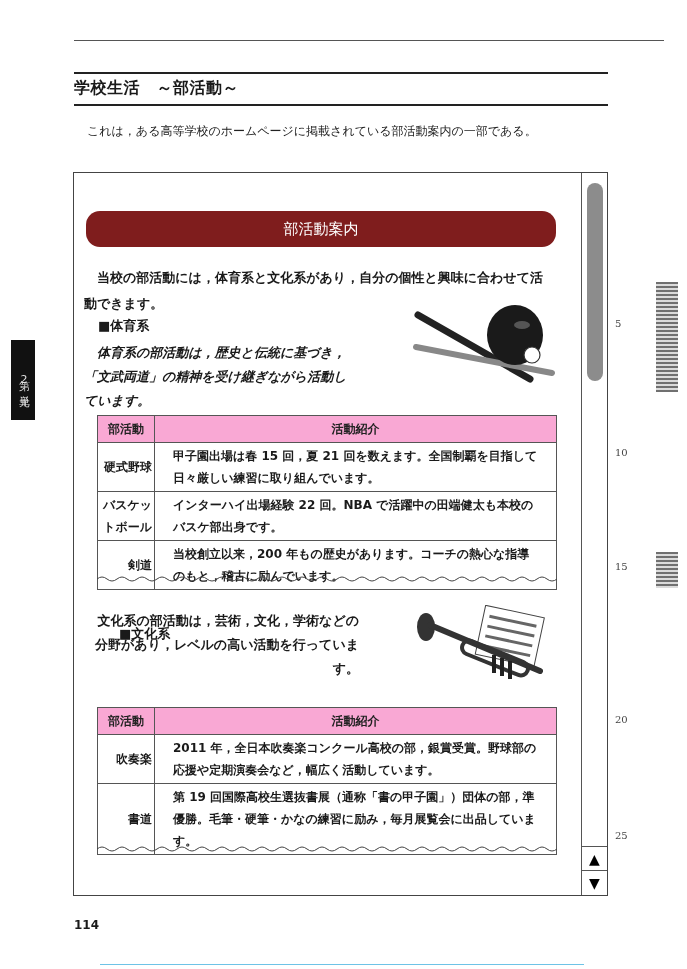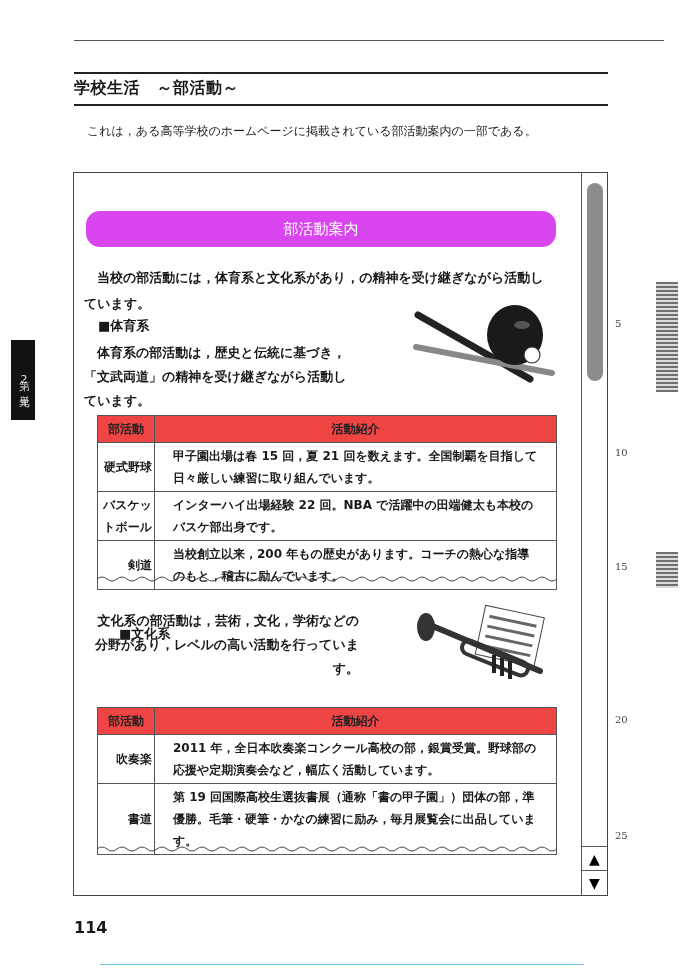--- a/index.html
+++ b/index.html
@@ -19,58 +19,58 @@
     font-size:11px; writing-mode:vertical-rl; text-orientation:upright; display:flex; align-items:center; justify-content:center; letter-spacing:1px; }
 
   .browser { position:absolute; left:73px; top:172px; width:533px; height:722px; border:1px solid #444; background:#fff; }
   .scroll-track { position:absolute; right:0; top:0; width:25px; height:100%; border-left:1px solid #555; background:#fff; }
   .scroll-thumb { position:absolute; left:5px; top:10px; width:16px; height:198px; border-radius:8px; background:#8c8c8c; }
   .scroll-btn { position:absolute; left:0; width:25px; height:24px; border-top:1px solid #555; display:flex; align-items:center; justify-content:center; font-size:14px; color:#000; background:#fff; }
   .scroll-up { top:673px; }
   .scroll-down { top:697px; }
 
   .content { position:absolute; left:0; top:0; width:507px; height:100%; }
-  .banner { position:absolute; left:12px; top:38px; width:470px; height:36px; background:#d946ef; border-radius:14px; color:#fff;
+  .banner { position:absolute; left:12px; top:38px; width:470px; height:36px; background:#7f1d1d; border-radius:14px; color:#fff;
     font-size:15px; display:flex; align-items:center; justify-content:center; }
   .lead { position:absolute; left:10px; top:92px; width:470px; font-size:13px; font-weight:bold; line-height:26px; text-indent:13px; }
   .sec-head { position:absolute; left:24px; font-size:13px; font-weight:bold; }
   .sec-body { position:absolute; left:10px; width:275px; font-size:13px; font-weight:bold; line-height:24px; text-indent:13px; }
 
   .illus-sports { position:absolute; left:336px; top:122px; width:150px; height:90px; }
   .illus-music { position:absolute; left:336px; top:432px; width:150px; height:88px; }
 
   table.clubs { position:absolute; left:23px; width:460px; border-collapse:collapse; font-size:12px; font-weight:bold; }
-  table.clubs th { background:#ef4444; border:1px solid #555; height:24px; font-weight:bold; color:#222;margin-left:9px; }
+  table.clubs th { background:#f9a8d4; border:1px solid #555; height:24px; font-weight:bold; color:#222;margin-left:9px; }
   table.clubs td { border:1px solid #555; padding:2px 18px; line-height:22px; vertical-align:middle; }
   table.clubs td.name { width:52px; text-align:right; padding:2px 2px; }
   .wave { position:absolute; left:23px; width:460px; height:8px; }
 
   .line-no { position:absolute; left:615px; font-family:"DejaVu Serif", serif; font-size:10px; color:#444; }
-  .page-no { position:absolute; left:74px; top:918px; font-size:16px; font-weight:bold; }
+  .page-no { position:absolute; left:74px; top:918px; font-size:12px; font-weight:bold; }
   .bottom-line { position:absolute; left:100px; top:964px; width:484px; height:1px; background:#6ec3e6; }
   .edge-marks { position:absolute; left:656px; width:22px; background:repeating-linear-gradient(#333 0 2px,#ccc 2px 4px); opacity:0.7; }
 </style>
 </head>
 <body>
 
 <div class="top-rule"></div>
 <div class="title-rule-top"></div>
 <div class="page-title">学校生活　～部活動～</div>
 <div class="title-rule-bot"></div>
 <div class="intro">これは，ある高等学校のホームページに掲載されている部活動案内の一部である。</div>
 
 <div class="unit-tab">第2単元</div>
 
 <div class="browser">
   <div class="content">
     <div class="banner">部活動案内</div>
-    <div class="lead">当校の部活動には，体育系と文化系があり，の精神を受け継ぎながら活動しています。</div>
+    <div class="lead">当校の部活動には，体育系と文化系があり，自分の個性と興味に合わせて活動できます。</div>
 
     <div class="sec-head" style="top:144px;text-align:center;">■体育系</div>
-    <div class="sec-body" style="top:168px;">体育系の部活動は，歴史と伝統に基づき，「文武両道」の精神を受け継ぎながら活動しています。</div>
+    <div class="sec-body" style="top:168px;font-style:italic;">体育系の部活動は，歴史と伝統に基づき，「文武両道」の精神を受け継ぎながら活動しています。</div>
 
     <svg class="illus-sports" viewBox="0 0 150 90">
       <line x1="8" y1="20" x2="120" y2="84" stroke="#222" stroke-width="7" stroke-linecap="round"></line>
       <line x1="6" y1="52" x2="142" y2="78" stroke="#888" stroke-width="6" stroke-linecap="round"></line>
       <ellipse cx="105" cy="40" rx="28" ry="30" fill="#1a1a1a"></ellipse>
       <ellipse cx="112" cy="30" rx="8" ry="4" fill="#555"></ellipse>
       <circle cx="122" cy="60" r="8" fill="#fff" stroke="#333" stroke-width="1.2"></circle>
     </svg>
 
     <table class="clubs" style="top:242px;">

